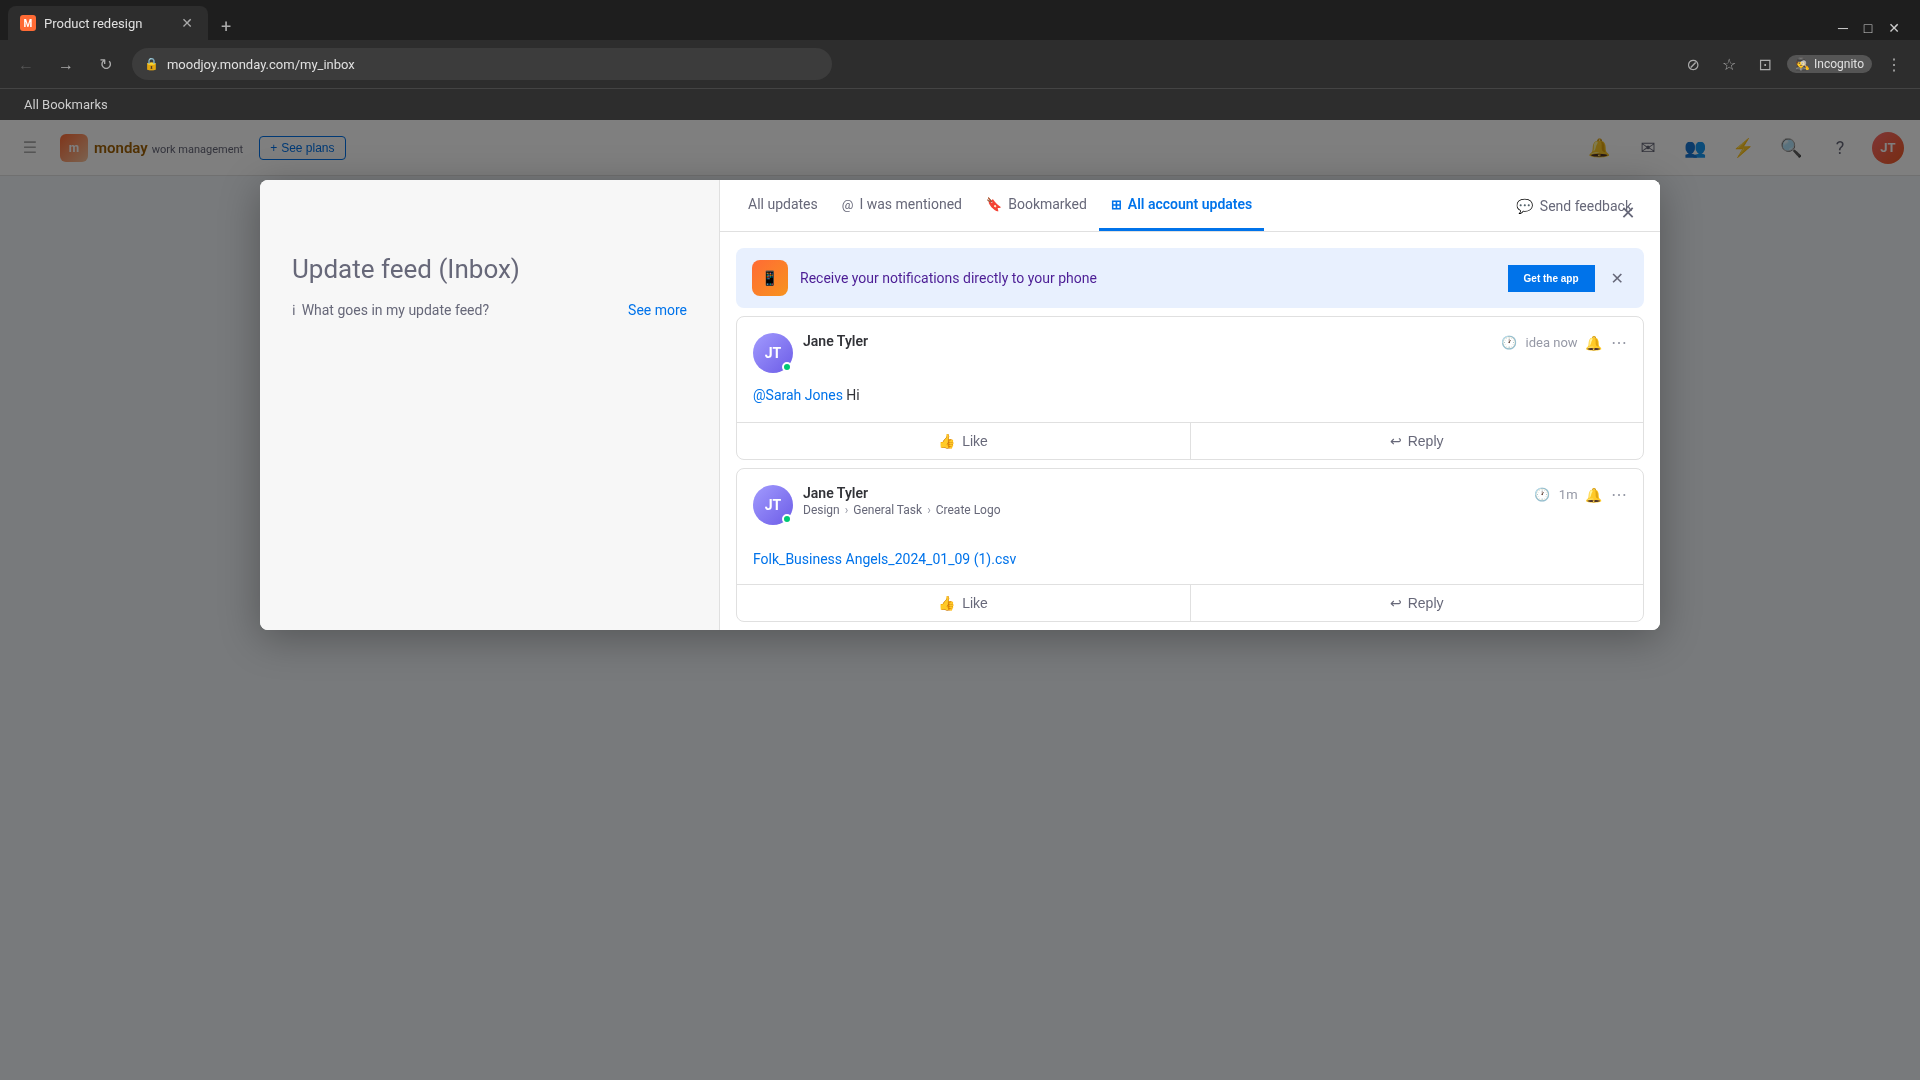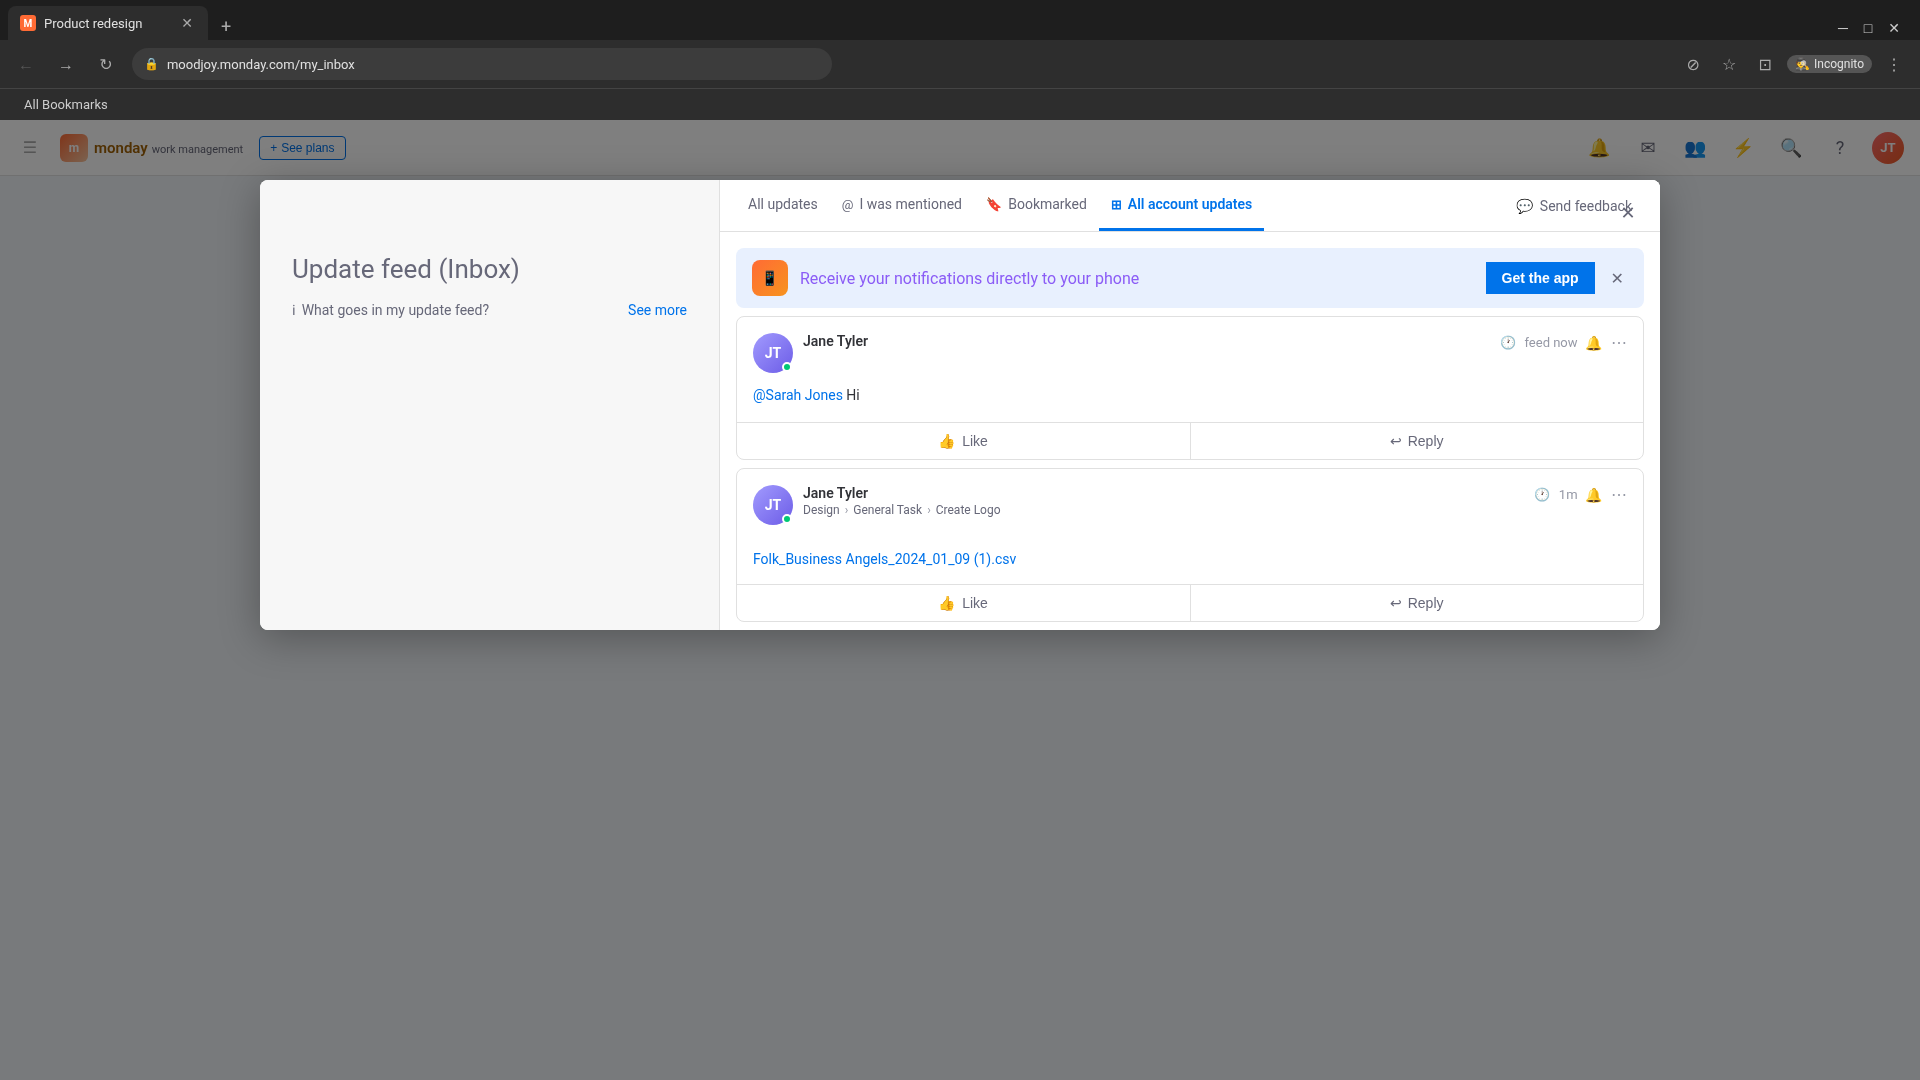--- a/index.html
+++ b/index.html
@@ -392,30 +392,30 @@
       border-radius: 8px;
       display: flex;
       align-items: center;
       justify-content: center;
       color: white;
       font-size: 14px;
       flex-shrink: 0;
     }
     .notif-banner-text {
       flex: 1;
-      font-size: 16px;
-      color: #8b5cf6;
+      font-size: 14px;
+      color: #4c1d95;
     }
     .get-app-btn {
       background: #0073ea;
       color: white;
       border: none;
       padding: 8px 16px;
       border-radius: 0;
-      font-size: 14px;
+      font-size: 10px;
       font-weight: 600;
       cursor: pointer;
       white-space: nowrap;
       text-align: center;
     }
     .banner-close {
       color: #676879;
       font-size: 16px;
       cursor: pointer;
       padding: 4px;
@@ -672,21 +672,21 @@
           <div class="update-header">
             <div class="update-avatar">
               JT
               <div class="online-dot"></div>
             </div>
             <div class="update-meta">
               <div class="update-username">Jane Tyler</div>
             </div>
             <div class="update-time-area">
               <span class="time-icon">🕐</span>
-              <span>feed now</span>
+              <span>idea now</span>
               <span class="bell-icon">🔔</span>
               <span class="more-icon">⋯</span>
             </div>
           </div>
           <div class="update-message">
             <span class="mention">@Sarah Jones</span>
             <span> Hi</span>
           </div>
         </div>
         <div class="update-actions">

